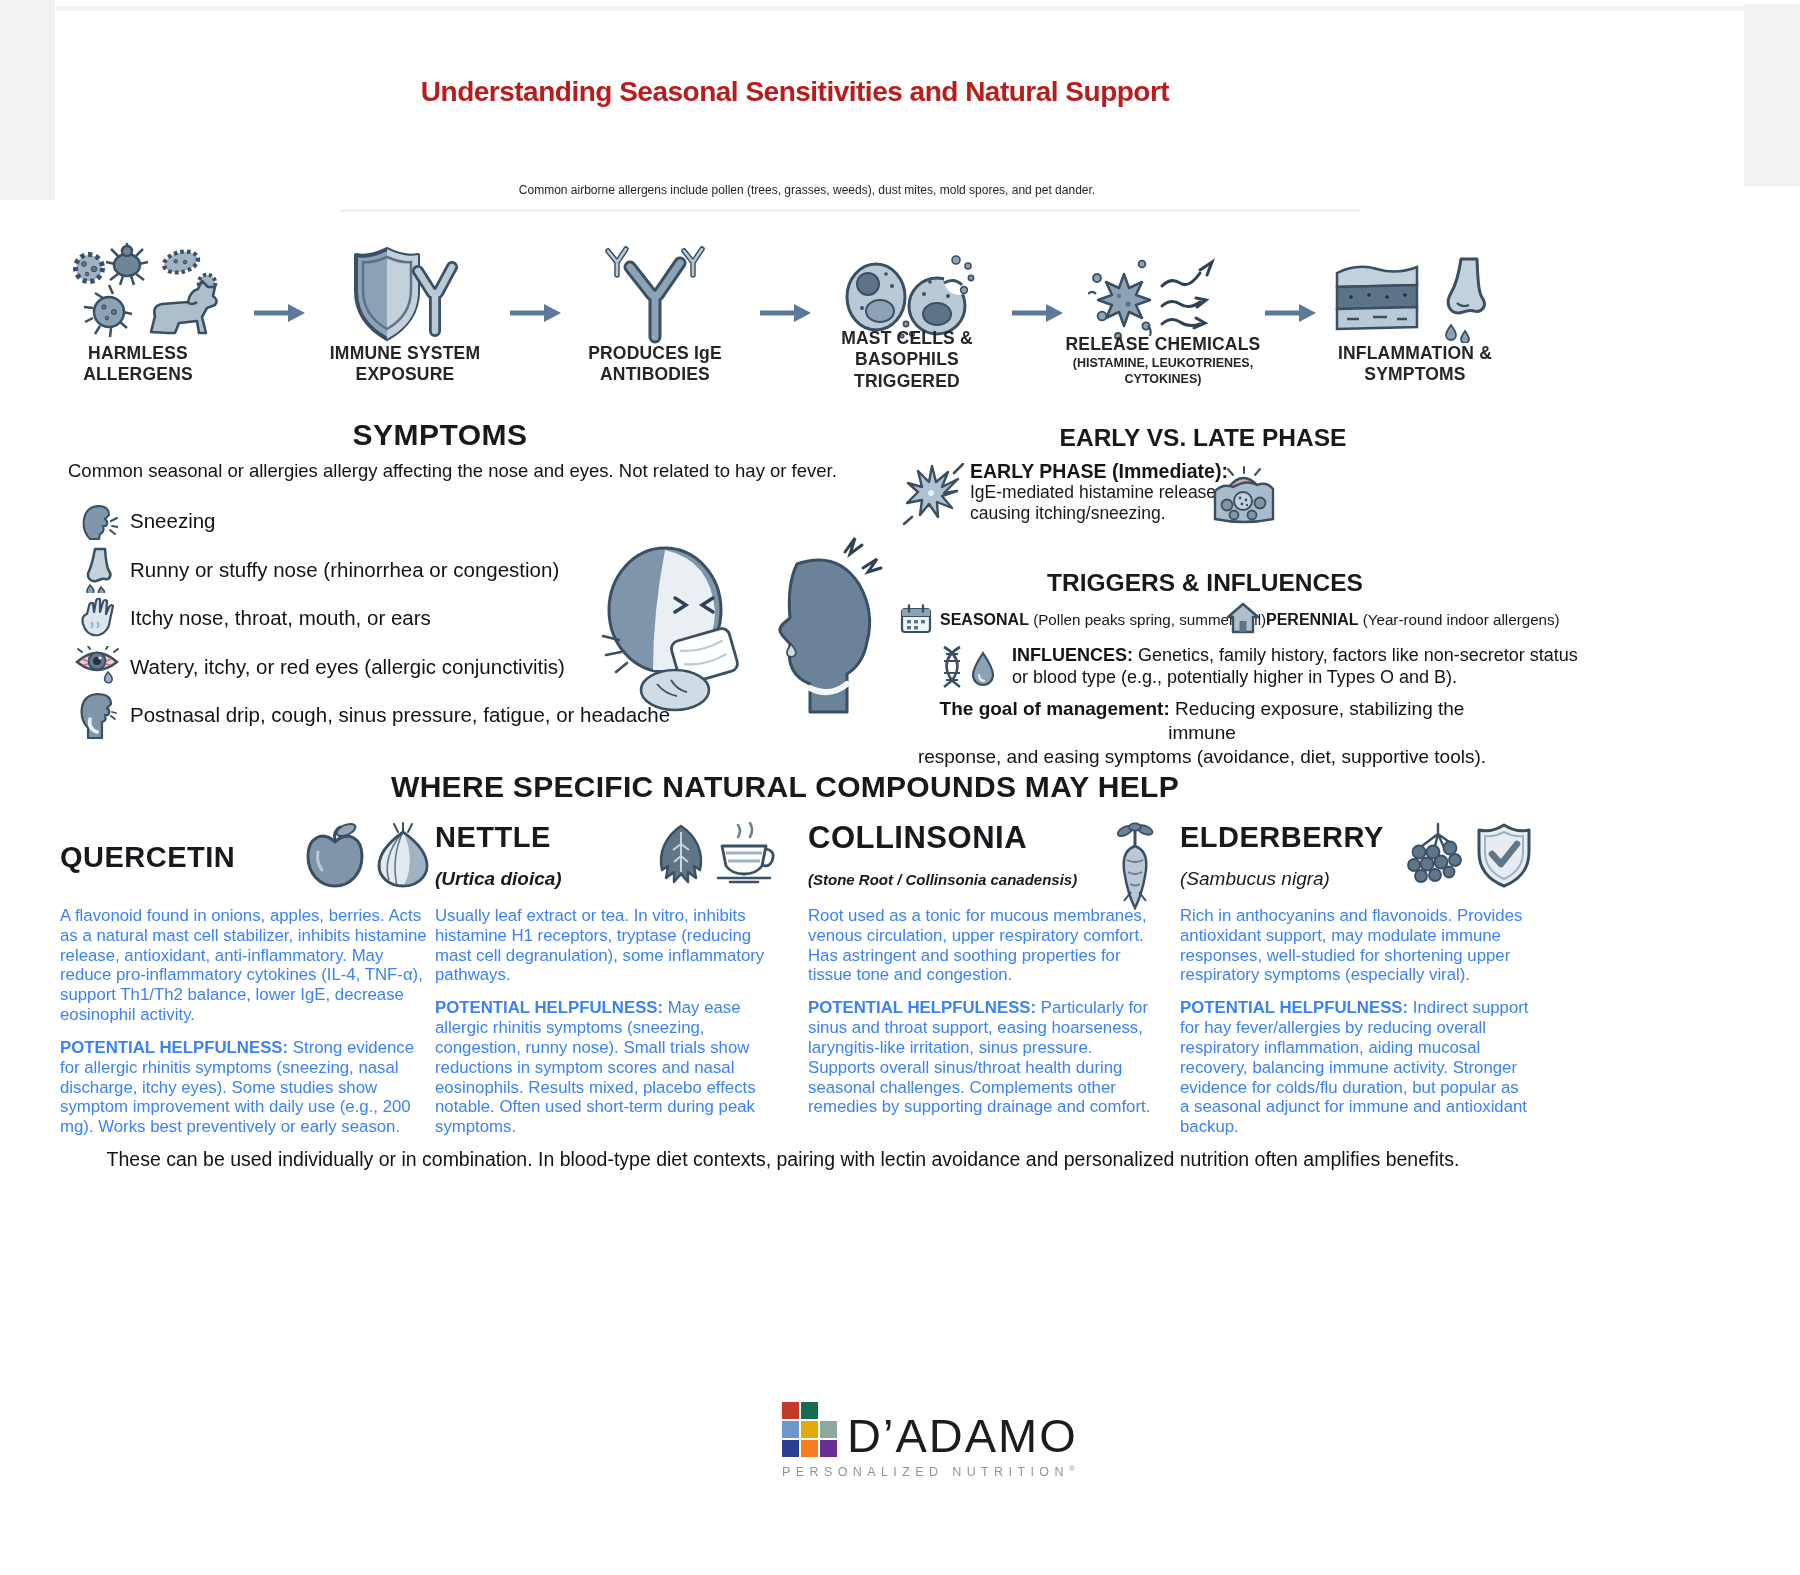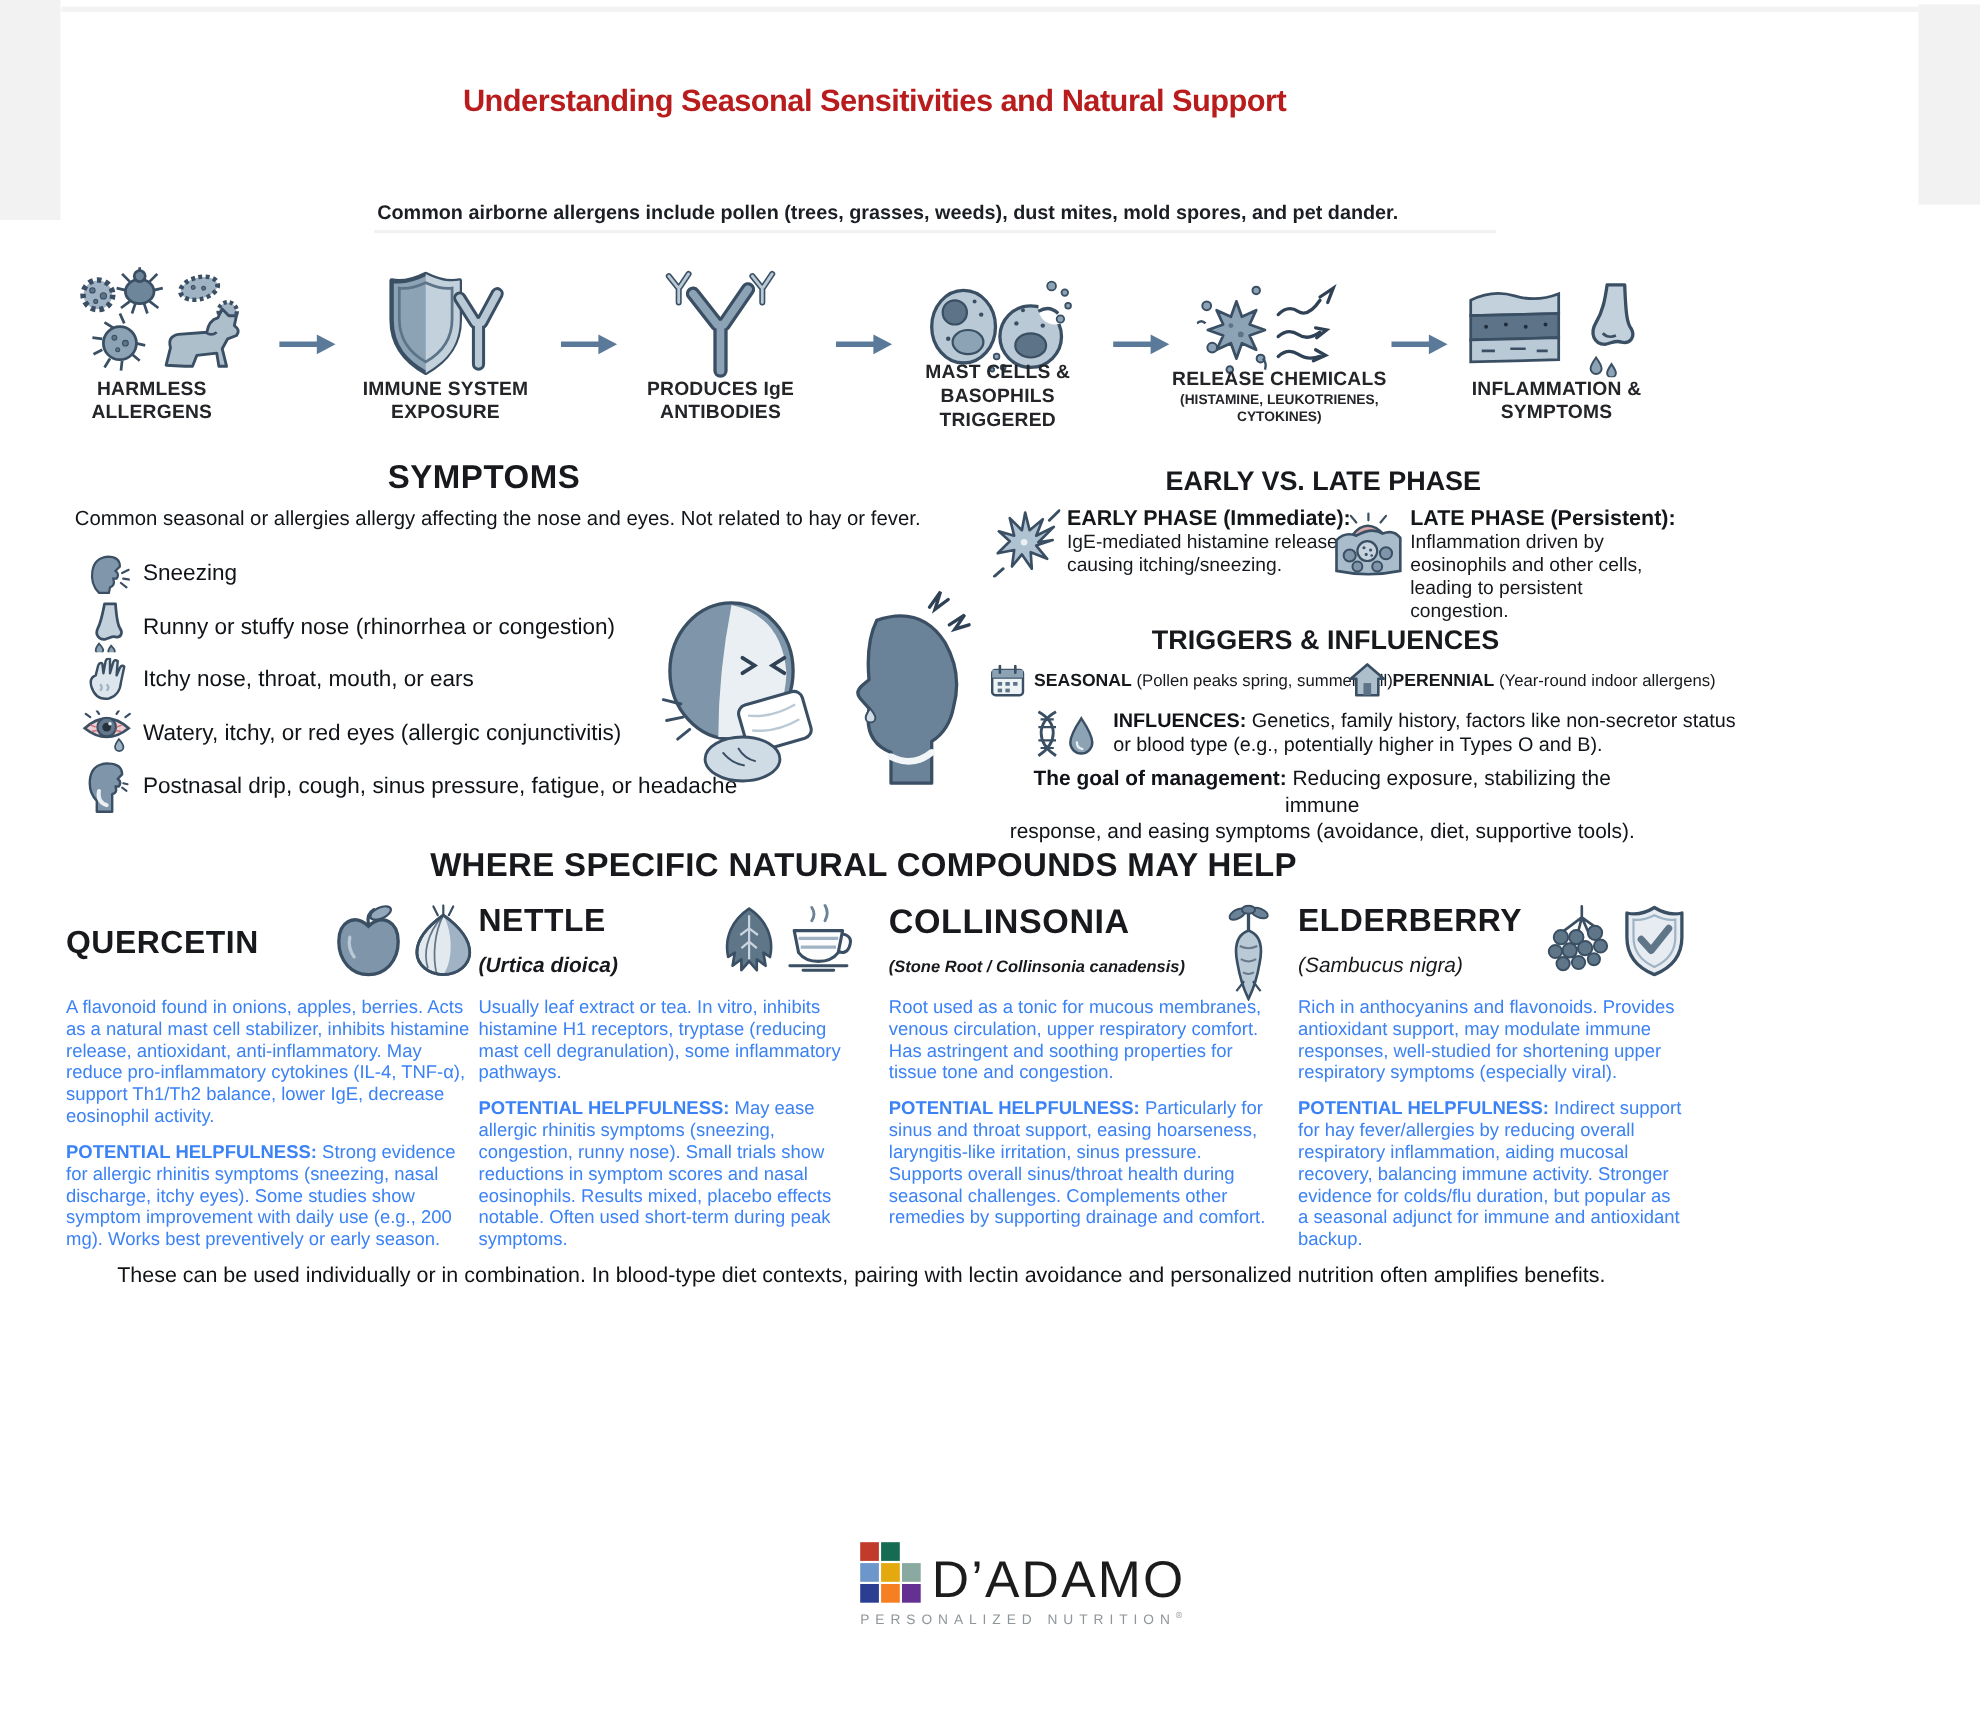--- a/index.html
+++ b/index.html
@@ -5,21 +5,21 @@
   html,body{margin:0;padding:0;background:#fff}
   #canvas{position:relative;width:1800px;height:1575px;background:#ffffff;
           font-family:"Liberation Sans",sans-serif;color:#14171a;overflow:hidden}
   .abs{position:absolute}
   .ctr{text-align:center}
   .b{font-weight:700}
   .prelines{white-space:pre-line}
   .artifact{background:#ededed;opacity:.75}
 
   .title{font-size:28px;font-weight:700;letter-spacing:-.5px;color:#b91c1c;white-space:nowrap}
-  .subtitle{font-size:18px;font-weight:700;white-space:nowrap;color:#1b1f24}
+  .subtitle{font-size:12px;font-weight:400;white-space:nowrap;color:#1b1f24}
 
   .step-icon{display:flex;align-items:center;justify-content:center}
   .step-label{font-size:17.5px;font-weight:700;line-height:1.22;text-align:center;letter-spacing:.2px;color:#232528}
   .step-sub{font-size:12.5px;font-weight:700;line-height:1.25;margin-top:1px;color:#232528}
 
   .sec-h{font-weight:800;color:#17191c}
   .sym-h{font-size:30px;letter-spacing:.5px}
   .sym-intro{font-size:18.5px;white-space:nowrap;color:#101418}
   .sym-item{display:flex;align-items:center;height:48.5px;gap:8px}
   .sym-ico{width:48px;display:flex;justify-content:center;align-items:center}
@@ -362,26 +362,20 @@
           <circle cx="34" cy="40" r="1.2"></circle>
         </g>
       <g fill="#7e95aa" stroke="#3a4f63" stroke-width="1.8">
         <circle cx="14" cy="40" r="5.5"></circle>
           <circle cx="47" cy="38" r="5.5"></circle>
           <circle cx="21" cy="50" r="4.5"></circle>
           <circle cx="39" cy="50" r="4.5"></circle>
       </g>
     </svg>
   </div>
-  <div class="abs" style="left:1282px;top:460px;width:250px">
-    <div class="ph-title">LATE PHASE (Persistent):</div>
-    <div class="ph-text prelines">Inflammation driven by
-eosinophils and other cells,
-leading to persistent congestion.</div>
-  </div>
 
   <div class="abs sec-h ph-h ctr" style="left:1005px;top:569px;width:400px">TRIGGERS &amp; INFLUENCES</div>
 
   <div class="abs" style="left:900px;top:604px">
     <svg width="32" height="30" viewBox="0 0 32 30">
         <rect x="2" y="5" width="28" height="23" rx="3" fill="#eef3f6" stroke="#3a4f63" stroke-width="2.2"></rect>
         <path d="M2,12 h28" stroke="#3a4f63" stroke-width="2"></path>
         <rect x="2" y="5" width="28" height="7" fill="#8ca2b5"></rect>
         <path d="M9,1.5 v6 M23,1.5 v6" stroke="#3a4f63" stroke-width="2.4" stroke-linecap="round"></path>
         <g fill="#5d7488">

